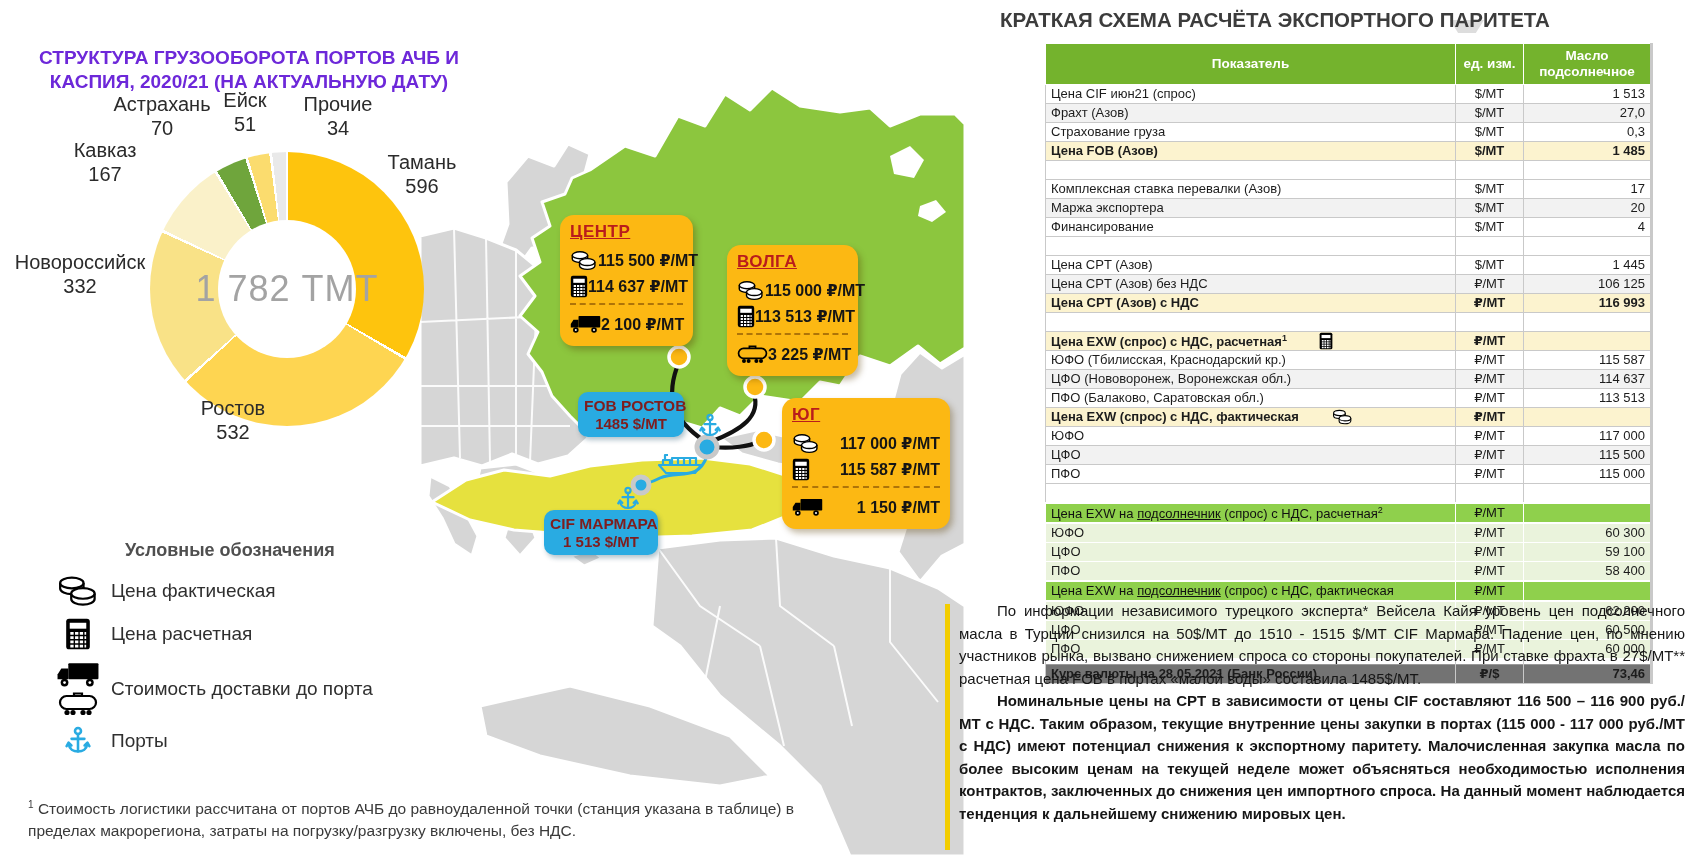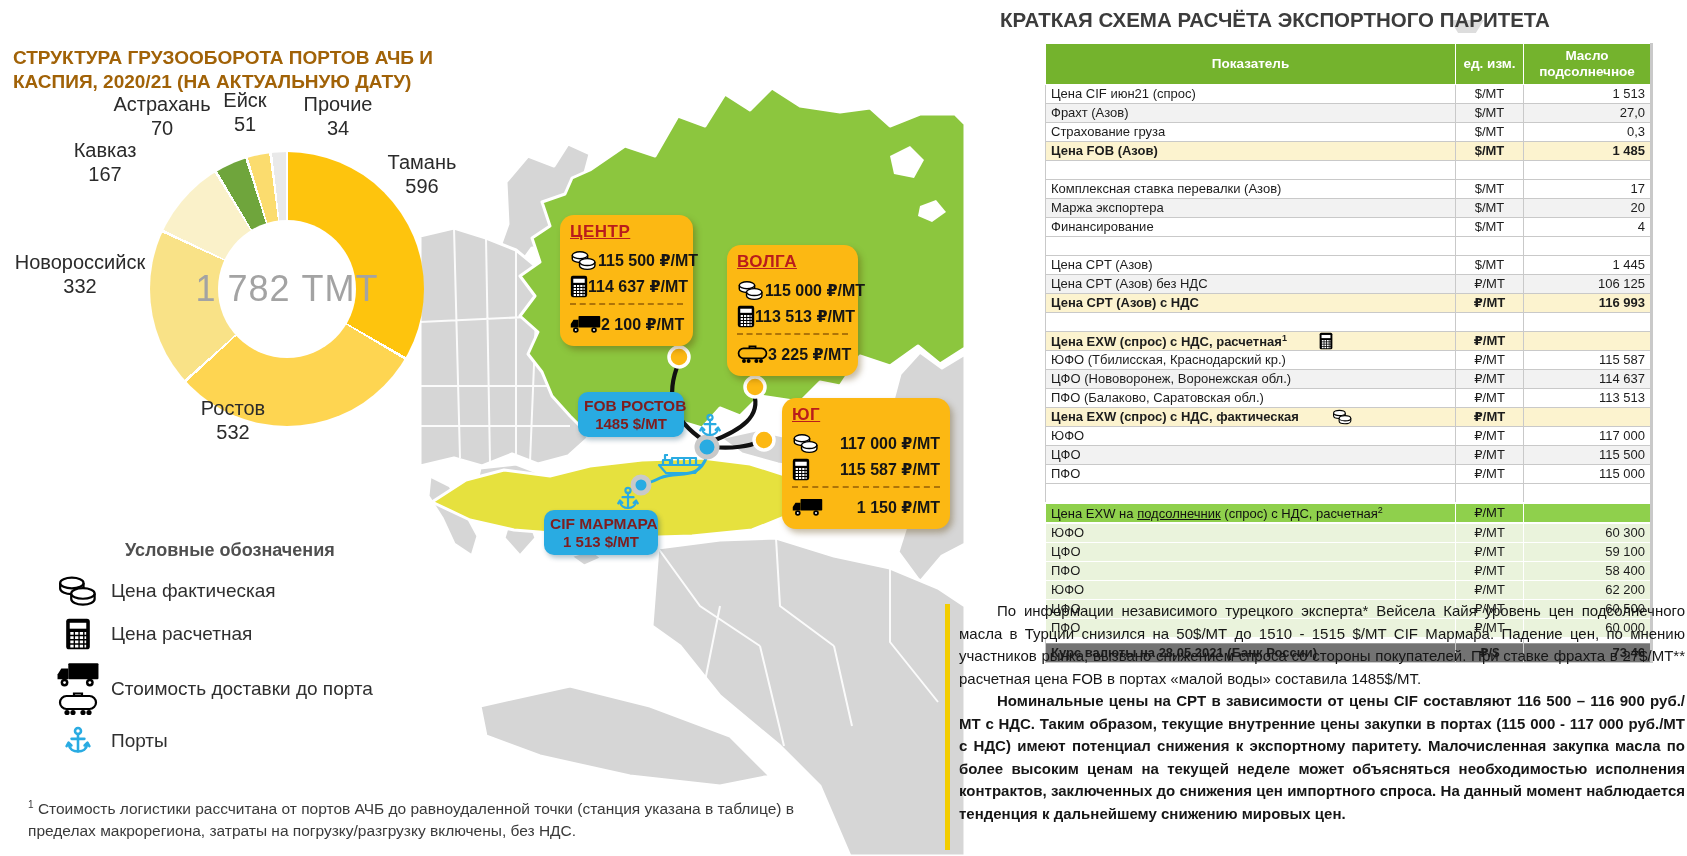--- a/index.html
+++ b/index.html
@@ -1,21 +1,21 @@
 <!DOCTYPE html>
 <html lang="ru" style="--accent-yellow: #FCB813; --accent-blue: #29ABE2; --map-green: #8CC63E; --map-gray: #D6D6D6; --turkey-yellow: #E6E13E; --header-green: #74B32D; --section-green: #8FD04C; --pale-green: #EAF3DC; --row-yellow: #FCF3CF; --bar-yellow: #F3CD00;"><head>
 <meta charset="utf-8">
 <style>
   html,body{margin:0;padding:0;background:#fff;}
   body{font-family:"Liberation Sans","DejaVu Sans",sans-serif;color:#222;}
   .stage{position:relative;width:1687px;height:856px;background:#fff;overflow:hidden;}
 
   
-  .chart-title{position:absolute;left:13px;top:30px;width:440px;text-align:left;
-    font-size:19px;font-weight:700;color:#a16207;line-height:1.3;z-index:3;}
+  .chart-title{position:absolute;left:29px;top:30px;width:440px;text-align:center;
+    font-size:19px;font-weight:700;color:#6d28d9;line-height:1.3;z-index:3;}
   .donut{position:absolute;left:150px;top:152px;width:274px;height:274px;border-radius:50%;z-index:2;}
   .donut-hole{position:absolute;left:50%;top:50%;width:138px;height:138px;margin:-69px 0 0 -69px;
     border-radius:50%;background:#fff;display:flex;align-items:center;justify-content:center;}
   .donut-center{font-size:36px;color:#a3a3a3;letter-spacing:1px;white-space:nowrap;}
   .pie-label{position:absolute;text-align:center;font-size:20px;color:#2b2b2b;line-height:1.22;z-index:3;}
 
   .legend{position:absolute;left:45px;top:540px;width:370px;z-index:3;}
   .legend-title{font-size:18px;font-weight:600;color:#4f4f4f;margin:0 0 14px 80px;}
   .lg-item{display:flex;align-items:center;margin-bottom:10px;}
   .lg-iconcol{width:66px;display:flex;flex-direction:column;align-items:center;gap:3px;flex:none;}
@@ -491,20 +491,25 @@
           <tr class="pale">
             <td class="c-label"><span>ЦФО</span></td>
             <td class="c-unit">₽/МТ</td>
             <td class="c-val">59 100</td>
           </tr>
           <tr class="pale">
             <td class="c-label"><span>ПФО</span></td>
             <td class="c-unit">₽/МТ</td>
             <td class="c-val">58 400</td>
           </tr>
+          <tr class="green">
+            <td class="c-label"><span>Цена EXW на <span class="u">подсолнечник</span> (спрос) с НДС, фактическая</span></td>
+            <td class="c-unit">₽/МТ</td>
+            <td class="c-val"></td>
+          </tr>
           <tr class="pale">
             <td class="c-label"><span>ЮФО</span></td>
             <td class="c-unit">₽/МТ</td>
             <td class="c-val">62 200</td>
           </tr>
           <tr class="pale">
             <td class="c-label"><span>ЦФО</span></td>
             <td class="c-unit">₽/МТ</td>
             <td class="c-val">60 500</td>
           </tr>

